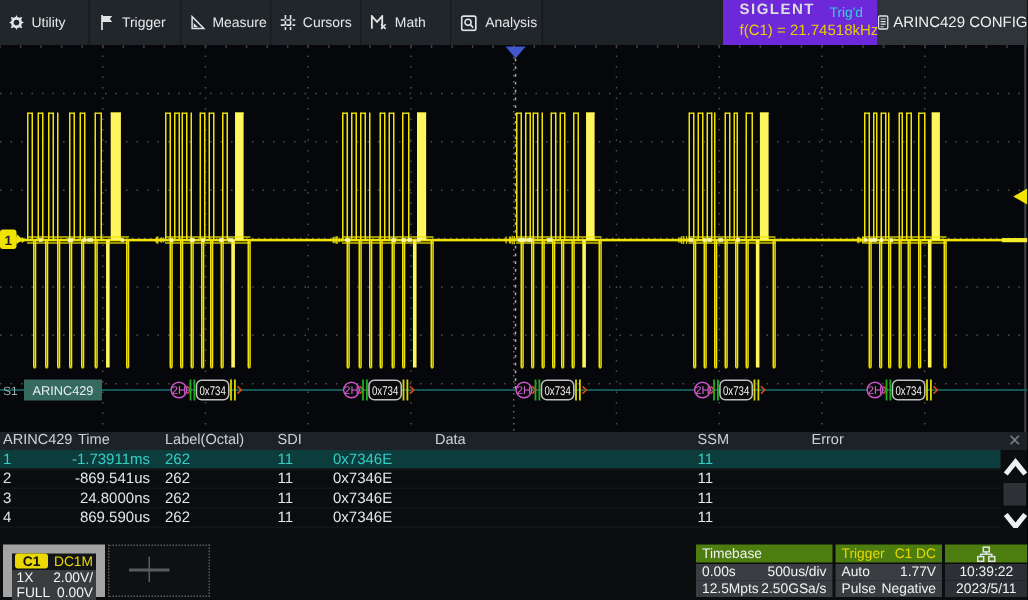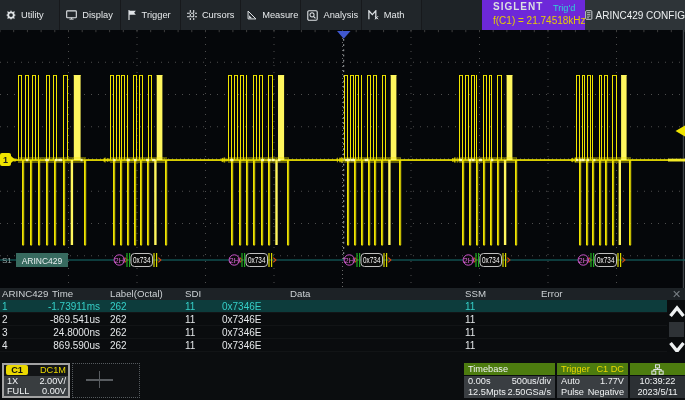--- a/index.html
+++ b/index.html
@@ -19,21 +19,21 @@
 .trow{position:absolute;left:0;width:667px;height:13px;line-height:13px;border-bottom:1px solid #121416}
 .trow.hl{background:#0d3c3c;color:#35cfc7}
 .c{position:absolute;top:0;text-align:left}
 .cr{position:absolute;top:0;text-align:right}
 .cl{position:absolute;top:0;text-align:left}
 #tx{position:absolute;left:668px;top:0;width:17px;height:12px;color:#787f84;font-size:11px;line-height:13px;text-align:center}
 .chev{position:absolute;left:668px;width:17px;height:16px;text-align:center}
 .chev svg{display:block;margin:2px auto 0}
 
 #bot{position:absolute;left:0;top:352px;width:685px;height:48px;background:#0b0d0f}
-#c1box{position:absolute;left:2px;top:11px;width:68px;height:35px;border:2px solid #a3a3a3;background:#121416;font-size:9.2px}
+#c1box{position:absolute;left:2px;top:11px;width:68px;height:35px;border:6px solid #a3a3a3;background:#121416;font-size:9.2px}
 #c1box .hd{height:10px;position:relative}
 #c1badge{position:absolute;left:2px;top:0px;width:22px;height:10px;background:#ead800;color:#111;font-weight:bold;text-align:center;line-height:10px;border-radius:2px}
 #dc1m{position:absolute;right:2px;top:0;color:#ead800;line-height:10px}
 #c1box .rw{height:10px;line-height:10.5px;background:#393d40;margin-top:0.5px;position:relative;color:#f2f4f5}
 #c1box .rw .l{position:absolute;left:3px}#c1box .rw .r{position:absolute;right:2px}
 #plus{position:absolute;left:72px;top:11px;width:68px;height:35px;border:1px dotted #555a5e;background:#0e1012}
 #plus:before{content:"";position:absolute;left:13px;top:15px;width:27px;height:1.7px;background:#585c60}
 #plus:after{content:"";position:absolute;left:25.7px;top:7px;width:1.7px;height:17px;background:#585c60}
 .infobox{position:absolute;top:11px;font-size:9.2px;color:#f0f2f3}
 .infobox .hd{height:12px;line-height:12px;background:#4d7c0f;position:relative;white-space:nowrap}
@@ -48,59 +48,52 @@
 </style></head><body>
 <div id="scr">
  <div id="topbar">
       <div class="mi">
         <svg width="10" height="10" viewBox="0 0 16 16">
           <path fill="#dfe3e6" d="M8 0l1 2.2a6 6 0 0 1 2 .8L13.3 2 14 2.7l-1 2.3a6 6 0 0 1 .8 2L16 8l-2.2 1a6 6 0 0 1-.8 2l1 2.3-.7.7-2.3-1a6 6 0 0 1-2 .8L8 16l-1-2.2a6 6 0 0 1-2-.8l-2.3 1-.7-.7 1-2.3a6 6 0 0 1-.8-2L0 8l2.2-1a6 6 0 0 1 .8-2L2 2.7 2.7 2l2.3 1a6 6 0 0 1 2-.8zM8 5a3 3 0 1 0 0 6 3 3 0 0 0 0-6z"></path>
         </svg>
         <span>Utility</span>
       </div>
       <div class="mi">
-        <svg width="11" height="10" viewBox="0 0 16 14">
-          <rect x="1" y="1" width="14" height="10" rx="1" fill="none" stroke="#dfe3e6" stroke-width="1.6"></rect>
-          <path d="M8 11v1.6M5 13h6" stroke="#dfe3e6" stroke-width="1.4"></path>
-        </svg>
-        <span>Display</span>
-      </div>
-      <div class="mi">
         <svg width="10" height="10" viewBox="0 0 14 14">
           <path fill="#dfe3e6" d="M2 0h1.6v14H2zM3.6 1h8.8l-2.4 2.8 2.4 2.8H3.6z"></path>
         </svg>
         <span>Trigger</span>
-      </div>
-      <div class="mi">
-        <svg width="10" height="10" viewBox="0 0 14 14">
-          <path stroke="#dfe3e6" stroke-width="1.5" stroke-dasharray="4 1.6" d="M4.6 0v14M9.4 0v14M0 4.6h14M0 9.4h14" fill="none"></path>
-        </svg>
-        <span>Cursors</span>
       </div>
       <div class="mi">
         <svg width="10" height="10" viewBox="0 0 14 14">
           <path fill="none" stroke="#dfe3e6" stroke-width="1.4" d="M1.5 1.5v11h11z"></path>
           <path fill="#dfe3e6" d="M3 7.5l4 4H3z"></path>
         </svg>
         <span>Measure</span>
+      </div>
+      <div class="mi">
+        <svg width="10" height="10" viewBox="0 0 14 14">
+          <path stroke="#dfe3e6" stroke-width="1.5" stroke-dasharray="4 1.6" d="M4.6 0v14M9.4 0v14M0 4.6h14M0 9.4h14" fill="none"></path>
+        </svg>
+        <span>Cursors</span>
+      </div>
+      <div class="mi">
+        <svg width="11" height="10" viewBox="0 0 14 13">
+          <path fill="none" stroke="#dfe3e6" stroke-width="1.6" d="M1 12V1l4.5 5L10 1v11"></path>
+          <path fill="none" stroke="#dfe3e6" stroke-width="1.3" d="M9 8l4 4m0-4l-4 4"></path>
+        </svg>
+        <span>Math</span>
       </div>
       <div class="mi">
         <svg width="11" height="11" viewBox="0 0 14 14">
           <rect x="1" y="1" width="12" height="12" rx="1.5" fill="none" stroke="#dfe3e6" stroke-width="1.4"></rect>
           <circle cx="6.4" cy="6.2" r="2.6" fill="none" stroke="#dfe3e6" stroke-width="1.3"></circle>
           <path d="M8.2 8l2.6 2.8" stroke="#dfe3e6" stroke-width="1.4"></path>
         </svg>
         <span>Analysis</span>
-      </div>
-      <div class="mi">
-        <svg width="11" height="10" viewBox="0 0 14 13">
-          <path fill="none" stroke="#dfe3e6" stroke-width="1.6" d="M1 12V1l4.5 5L10 1v11"></path>
-          <path fill="none" stroke="#dfe3e6" stroke-width="1.3" d="M9 8l4 4m0-4l-4 4"></path>
-        </svg>
-        <span>Math</span>
       </div>
     </div>
  <div id="sig">
       <span class="logo" style="position:absolute;left:11px;top:1px">SIGLENT</span>
       <div class="fc1" style="position:absolute;left:11px;top:15px">f(C1) = 21.74518kHz</div>
     </div>
  <div id="trigd">Trig'd</div>
  <div id="arcfg">
       <svg width="10" height="12" viewBox="0 0 11 14">
         <rect x="1" y="0.7" width="9" height="12.6" rx="1.2" fill="none" stroke="#dfe3e6" stroke-width="1.3"></rect>

